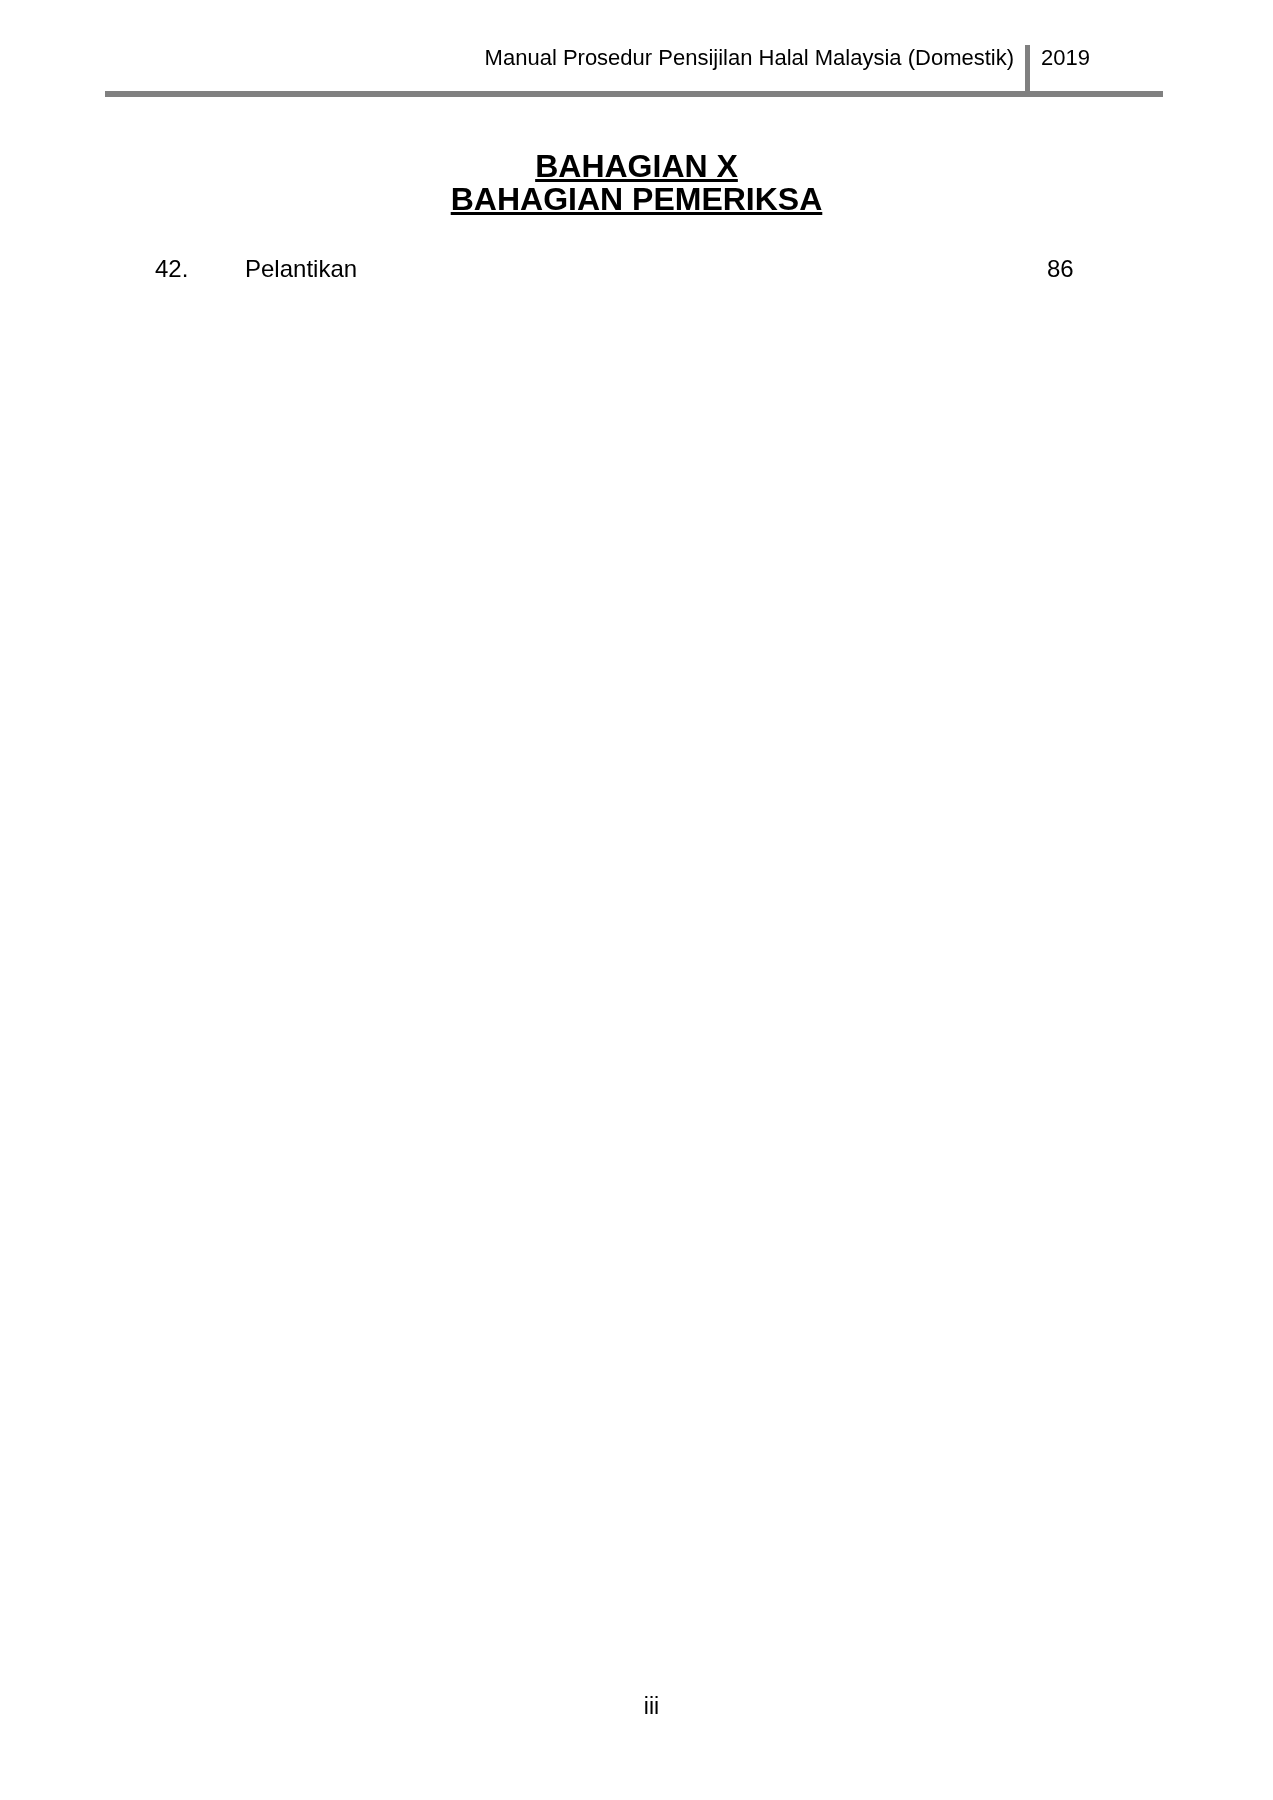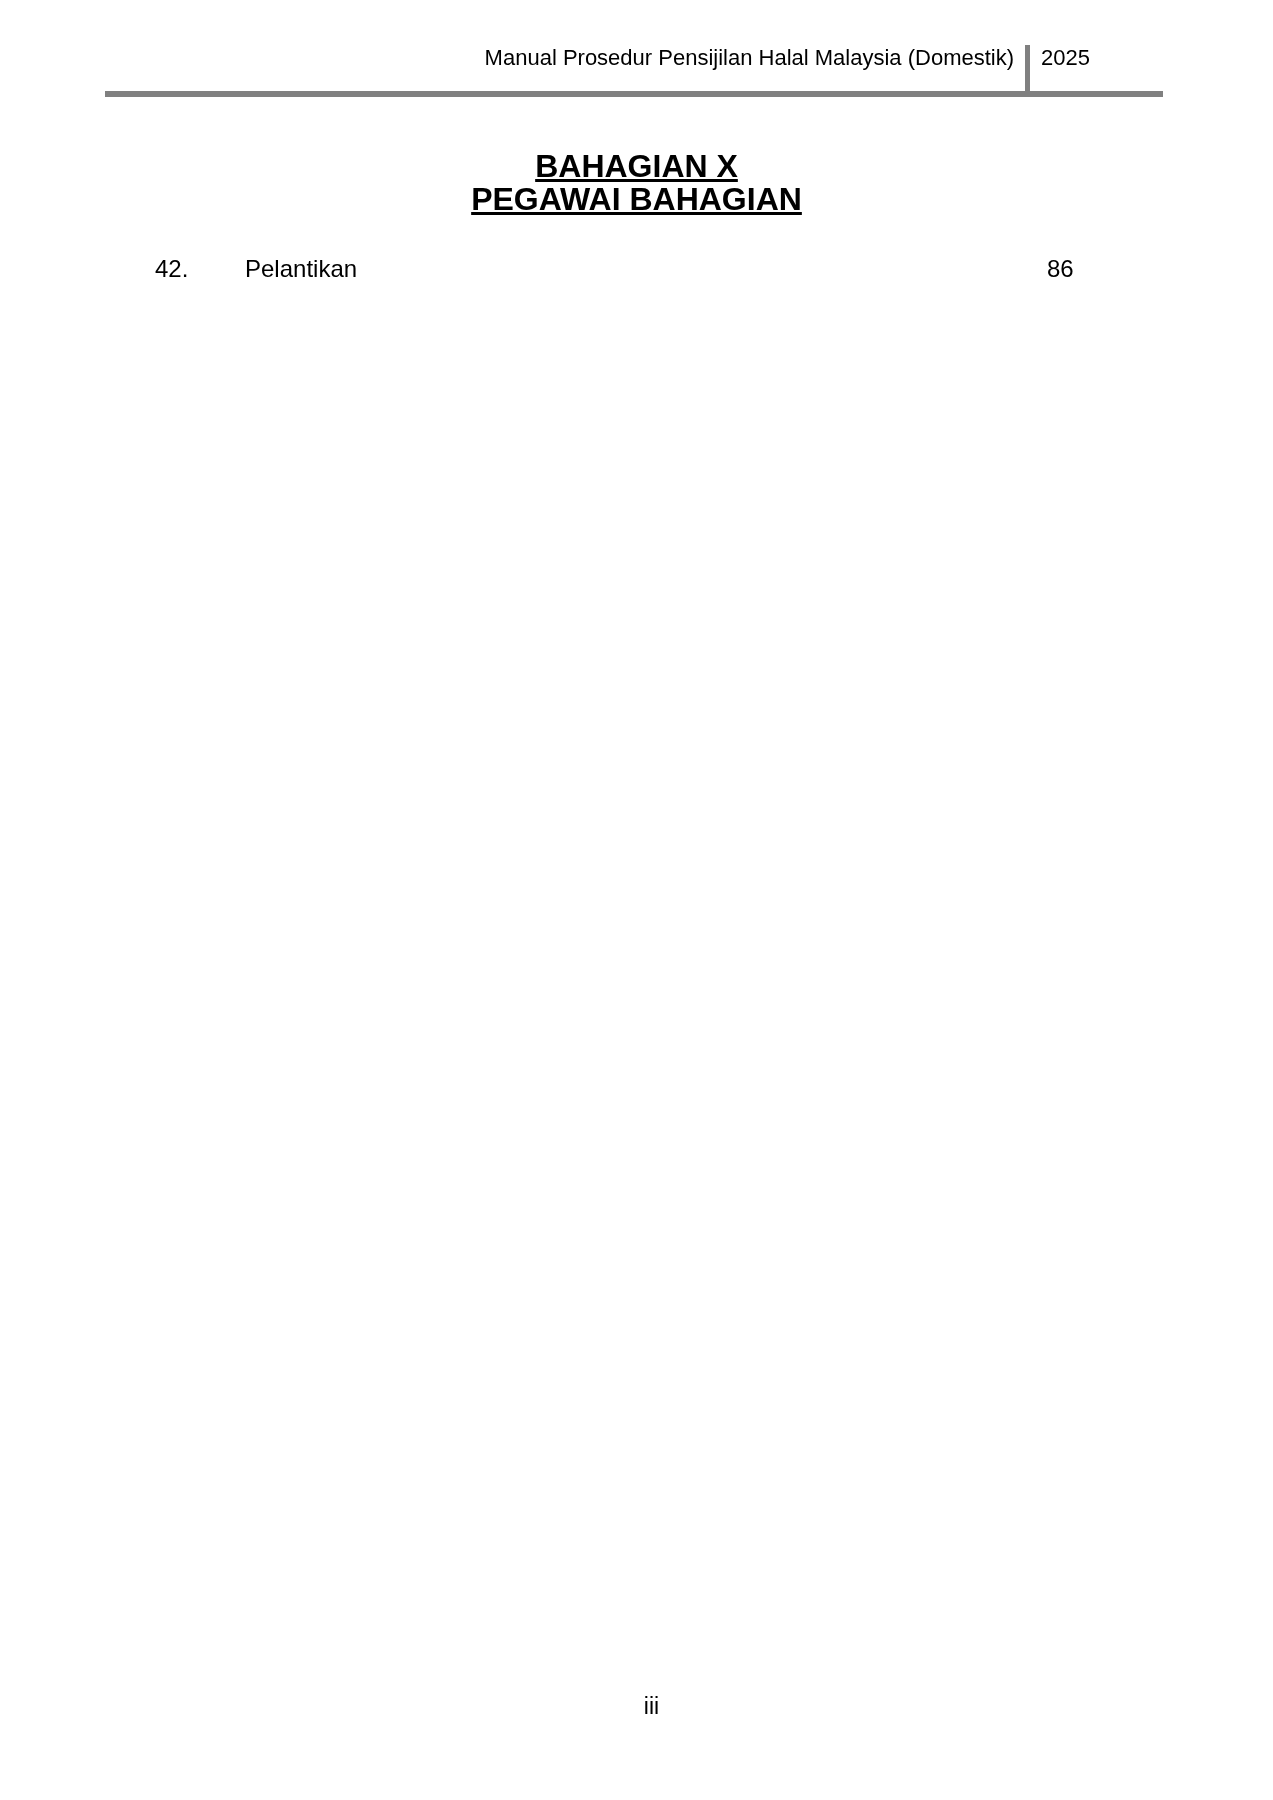--- a/index.html
+++ b/index.html
@@ -75,29 +75,29 @@
 </style>
 </head>
 <body style="color: rgb(0, 0, 0);">
 
 <div class="page">
 
   <div class="header">
     <div class="header-line">
       <span class="header-title">Manual Prosedur Pensijilan Halal Malaysia (Domestik)</span>
       <span class="header-divider"></span>
-      <span class="header-year">2025</span>
+      <span class="header-year">2019</span>
     </div>
     <div class="header-rule"></div>
   </div>
 
   <div class="toc" id="toc">
       <div class="section-heading">
         <div>BAHAGIAN X</div>
-        <div>PEGAWAI BAHAGIAN</div>
+        <div>BAHAGIAN PEMERIKSA</div>
       </div>
       <div class="rows">
         <div class="row">
           <span class="num">42.</span>
           <span class="title">Pelantikan</span>
           <span class="page">86</span>
         </div>
       </div>
     </div>
 

